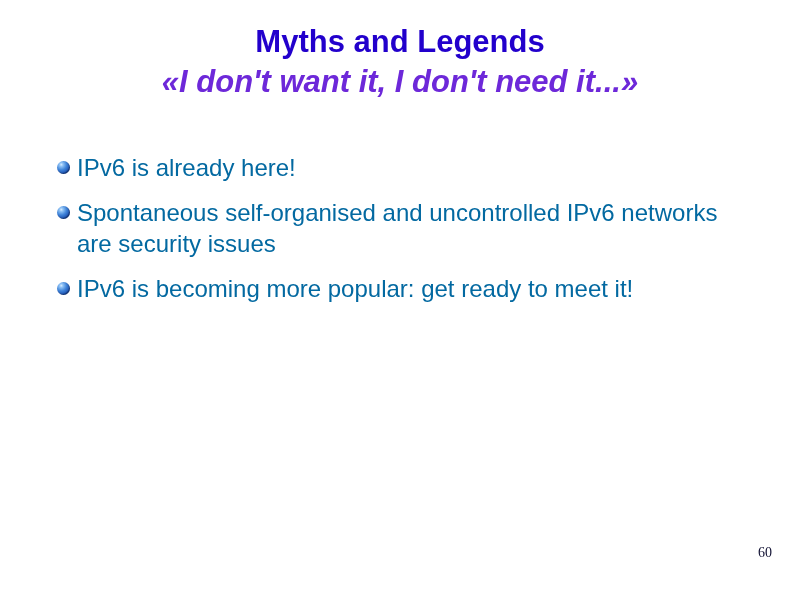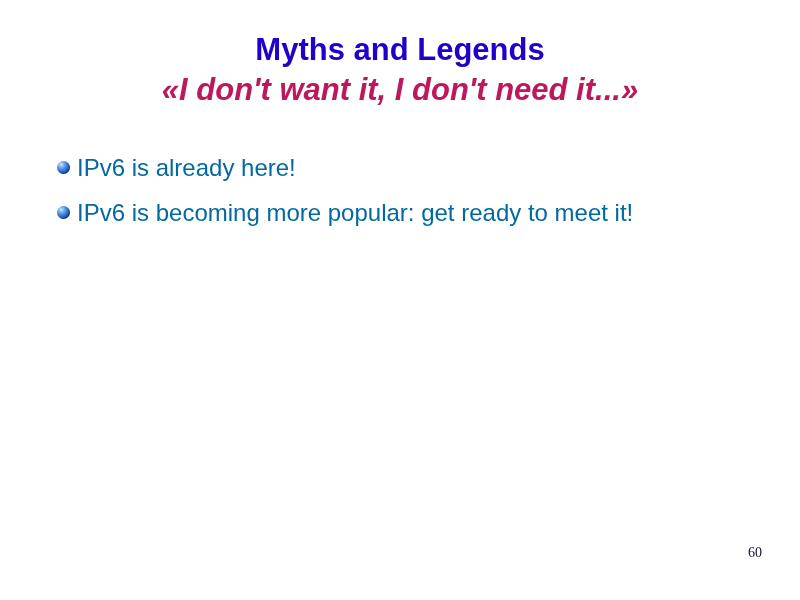--- a/index.html
+++ b/index.html
@@ -21,40 +21,40 @@
     width: 800px;
     height: 600px;
     background: #ffffff;
     box-sizing: border-box;
   }
 
   
   .title-block {
     position: absolute;
     left: 0;
-    top: 30px;
+    top: 22px;
     width: 800px;
     text-align: center;
   }
   .title-line1 {
     font-family: "Liberation Sans", sans-serif;
     font-size: 31px;
     font-weight: bold;
     font-style: normal;
     color: #2200cc;
     line-height: 40px;
     letter-spacing: 0px;
     white-space: nowrap;
   }
   .title-line2 {
     font-family: "Liberation Sans", sans-serif;
     font-size: 31px;
     font-weight: bold;
     font-style: italic;
-    color: #be185d;
+    color: #6d28d9;
     line-height: 40px;
     letter-spacing: 0px;
     white-space: nowrap;
     text-align: center;
   }
 
   
   .body-list {
     position: absolute;
     left: 55px;
@@ -91,21 +91,21 @@
         #0d2d68 100%);
     box-shadow: inset -1px -1px 1px rgba(0,0,0,0.35);
   }
   .bullet-text {
     display: block;
   }
 
   
   .page-number {
     position: absolute;
-    right: 38px;
+    right: 28px;
     bottom: 39px;
     font-family: "Liberation Serif", serif;
     font-size: 14px;
     color: #111133;
     line-height: 16px;
   }
 </style>
 </head>
 <body>
 
@@ -116,20 +116,24 @@
     <div class="title-line2">«I don't want it, I don't need it...»</div>
   </div>
 
   <div class="body-list">
 
     <div class="bullet-item">
       <span class="bullet-marker"></span>
       <span class="bullet-text">IPv6 is already here!</span>
     </div>
 
+    <div class="bullet-item">
+      <span class="bullet-marker"></span>
+      <span class="bullet-text">Spontaneous self-organised and uncontrolled IPv6 networks are security issues</span>
+    </div>
 
 
     <div class="bullet-item">
       <span class="bullet-marker"></span>
       <span class="bullet-text">IPv6 is becoming more popular: get ready to meet it!</span>
     </div>
 
   </div>
 
   <div class="page-number">60</div>

